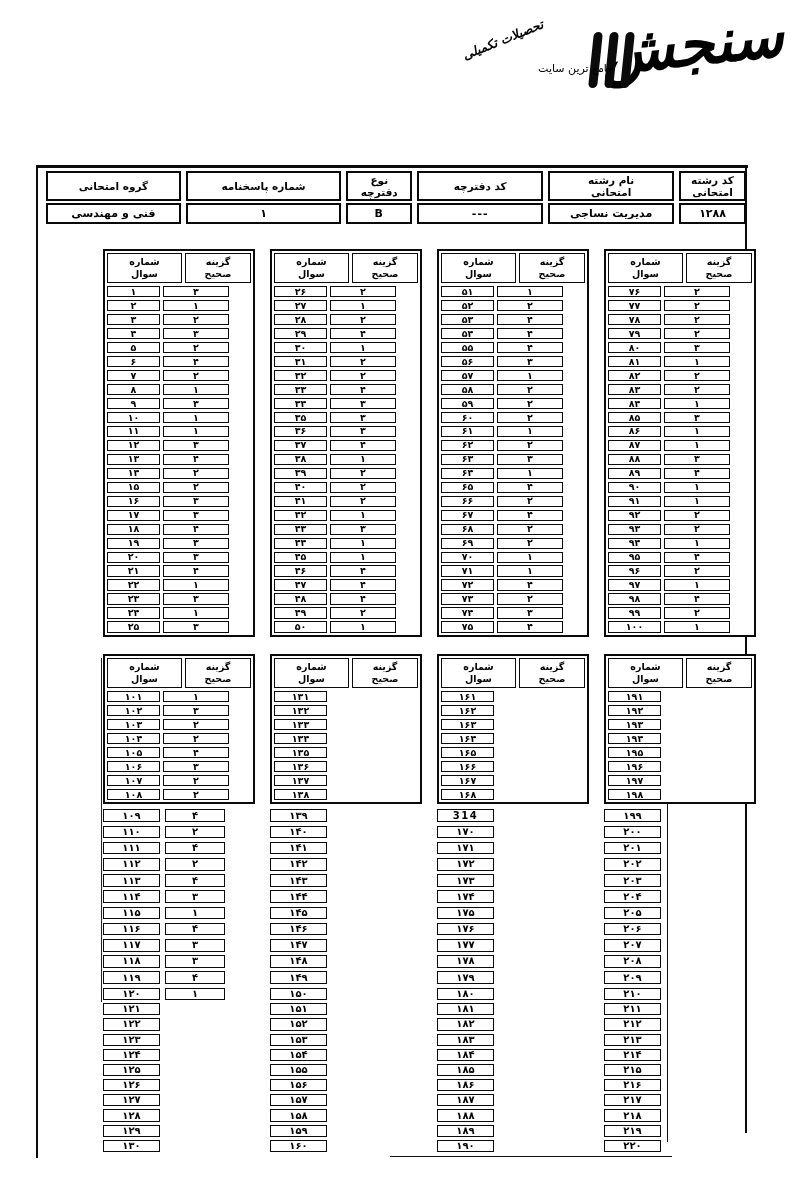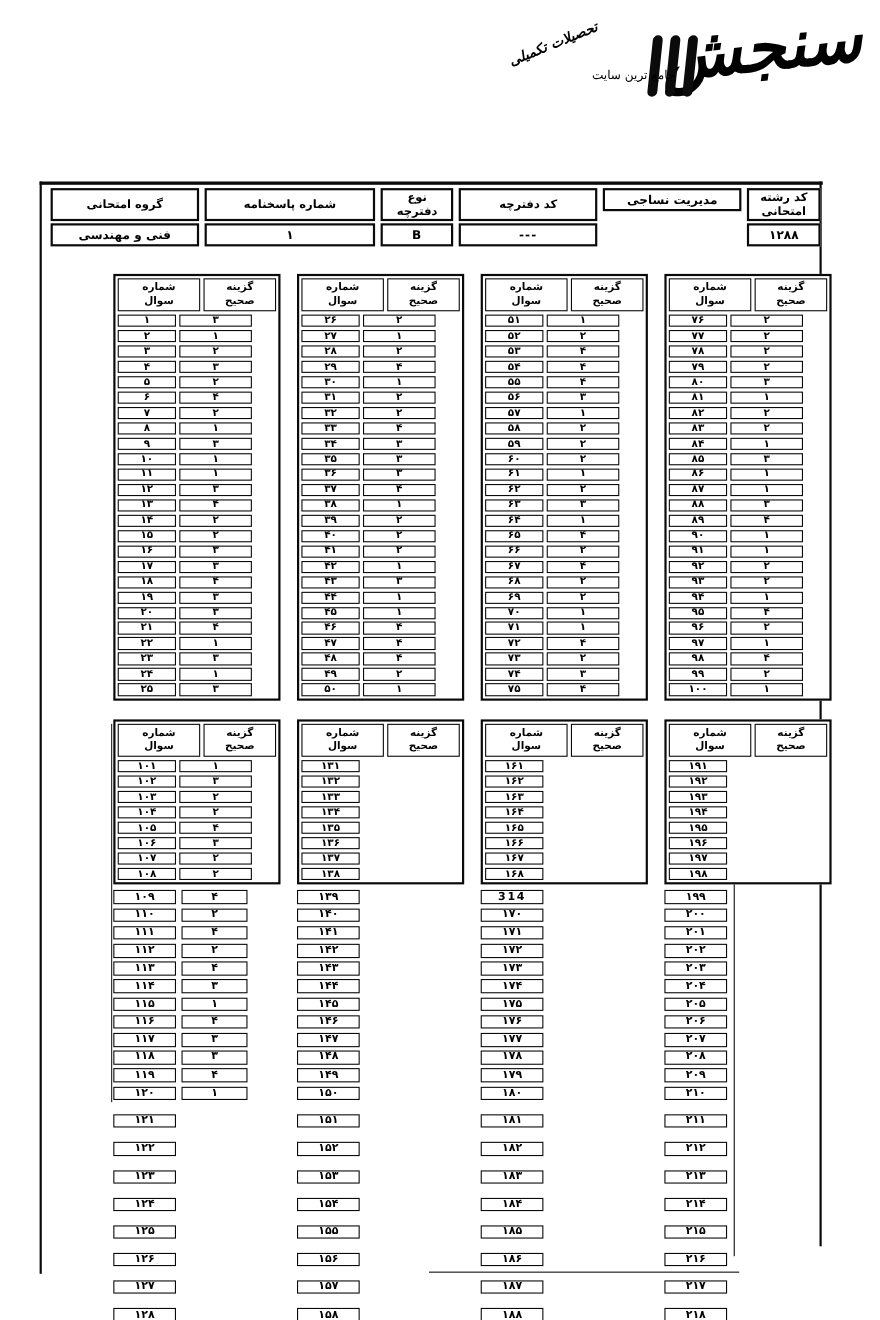--- a/index.html
+++ b/index.html
@@ -61,21 +61,21 @@
   .hans{width:66px;text-align:center;}
   .hcell span{display:inline-block;max-width:40px;}
   .b1row{display:flex;gap:3px;margin-top:2.8px;}
   .b1num{width:53px;height:11.2px;font-size:9.5px;letter-spacing:1.5px;}
   .b1ans{width:66px;height:11.2px;font-size:9.5px;}
   .ansgap{width:66px;height:11.2px;}
   .groupB{margin-top:2px;}
   .b2row{display:flex;gap:5px;margin-top:3.6px;}
   .b2num{width:57px;height:12.6px;font-size:10px;letter-spacing:1.5px;}
   .b2ans{width:60px;height:12.6px;font-size:10px;}
-  .b3row{display:flex;margin-top:13px;}
+  .b3row{display:flex;margin-top:3px;}
   .b3num{width:57px;height:12.2px;font-size:10px;letter-spacing:1.5px;}
 </style>
 </head>
 <body>
 
 <div class="logo">
   <div class="brand">سنجش</div>
   <div class="mark">
       <i></i>
       <i></i>
@@ -93,20 +93,23 @@
 <div class="bottom-partial"></div>
 
 <div class="info">
   <div class="field">
     <div class="lab">
         <span>کد رشته امتحانی</span>
       </div>
     <div class="val">۱۲۸۸</div>
   </div>
   <div class="field">
+    <div class="lab">
+        <span>نام رشته امتحانی</span>
+      </div>
     <div class="val">مدیریت نساجی</div>
   </div>
   <div class="field">
     <div class="lab">
         <span>کد دفترچه</span>
       </div>
     <div class="val">---</div>
   </div>
   <div class="field">
     <div class="lab">

